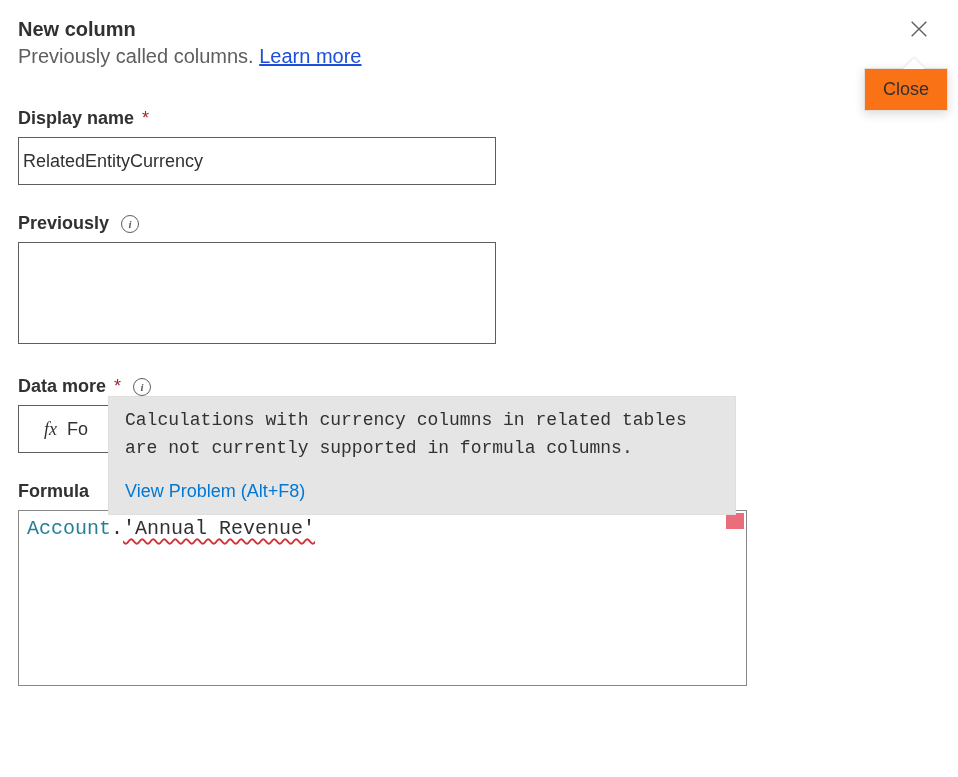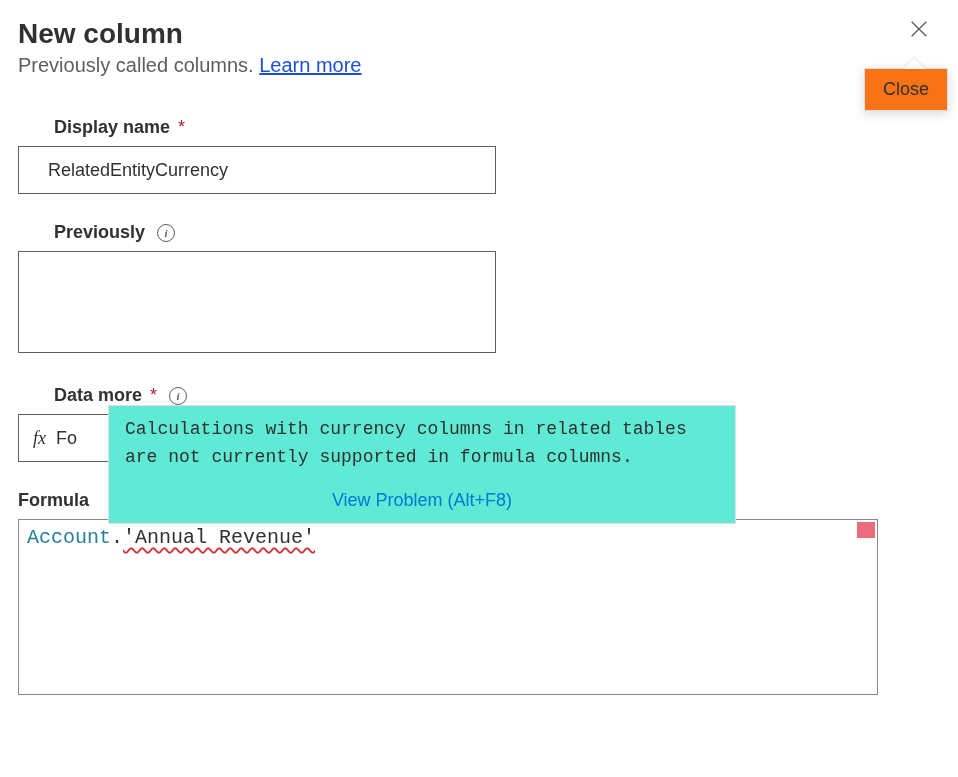--- a/index.html
+++ b/index.html
@@ -9,21 +9,21 @@
       padding: 18px;
       width: 958px;
       height: 777px;
       position: relative;
       color: #323130;
     }
     .header {
       margin-bottom: 30px;
     }
     .title {
-      font-size: 28px;
+      font-size: 20px;
       font-weight: 600;
       color: #323130;
       margin-bottom: 4px;
     }
     .subtitle {
       font-size: 20px;
       color: #605e5c;
     }
     .subtitle a {
       color: #1d4ed8;
@@ -61,41 +61,40 @@
     }
     .field-block { margin-bottom: 28px; }
     .field-label {
       display: flex;
       align-items: center;
       gap: 6px;
       font-size: 18px;
       font-weight: 600;
       color: #323130;
       margin-bottom: 8px;
-      margin-left: 36px;
     }
     .req { color: #a4262c; font-weight: 400; margin-left: 2px; }
     .info-icon {
       width: 18px; height: 18px;
       border: 1.2px solid #605e5c;
       border-radius: 50%;
       display: inline-flex;
       align-items: center;
       justify-content: center;
       font-size: 11px;
       color: #605e5c;
       font-style: italic;
       font-family: Georgia, serif;
       margin-left: 6px;
     }
     .text-input {
       width: 478px;
       height: 48px;
       border: 1px solid #605e5c;
-      padding: 0 29px;
+      padding: 0 4px;
       font-size: 18px;
       font-family: inherit;
       color: #323130;
       outline: none;
     }
     .textarea-input {
       width: 478px;
       height: 102px;
       border: 1px solid #605e5c;
       padding: 10px 14px;
@@ -119,62 +118,62 @@
       display: flex;
       align-items: center;
       gap: 10px;
       background: #fff;
     }
     .fx-icon {
       font-family: 'Times New Roman', serif;
       font-style: italic;
       font-size: 18px;
       color: #323130;
+      margin-left: 11px;
     }
     .formula-section {
       position: relative;
       margin-top: 6px;
     }
     .formula-label {
       font-size: 18px;
       font-weight: 600;
       color: #323130;
       margin-bottom: 8px;
     }
     .hover-panel {
       position: absolute;
       left: 90px;
       top: -85px;
       width: 628px;
-      background: #5eead4;
+      background: #e5e5e5;
       border: 1px solid #e1dfdd;
       font-family: 'Consolas','Courier New', monospace;
       font-size: 18px;
       color: #323130;
       z-index: 10;
     }
     .hover-msg {
       padding: 10px 16px 12px 16px;
       line-height: 1.55;
     }
     .hover-actions {
       padding: 6px 16px 12px 16px;
       display: flex;
       gap: 32px;
       font-family: 'Segoe UI', Arial, sans-serif;
-      justify-content: center;
     }
     .view-problem {
       color: #0078d4;
       cursor: pointer;
     }
     .no-fixes { color: #605e5c; }
     .formula-editor {
       position: relative;
-      width: 860px;
+      width: 729px;
       height: 176px;
       border: 1px solid #8a8886;
       background: #fff;
       padding: 4px 8px;
       font-family: 'Consolas','Courier New', monospace;
       font-size: 20px;
       line-height: 1.35;
     }
     .code-line { white-space: pre; }
     .tok-obj { color: #267f99; }

